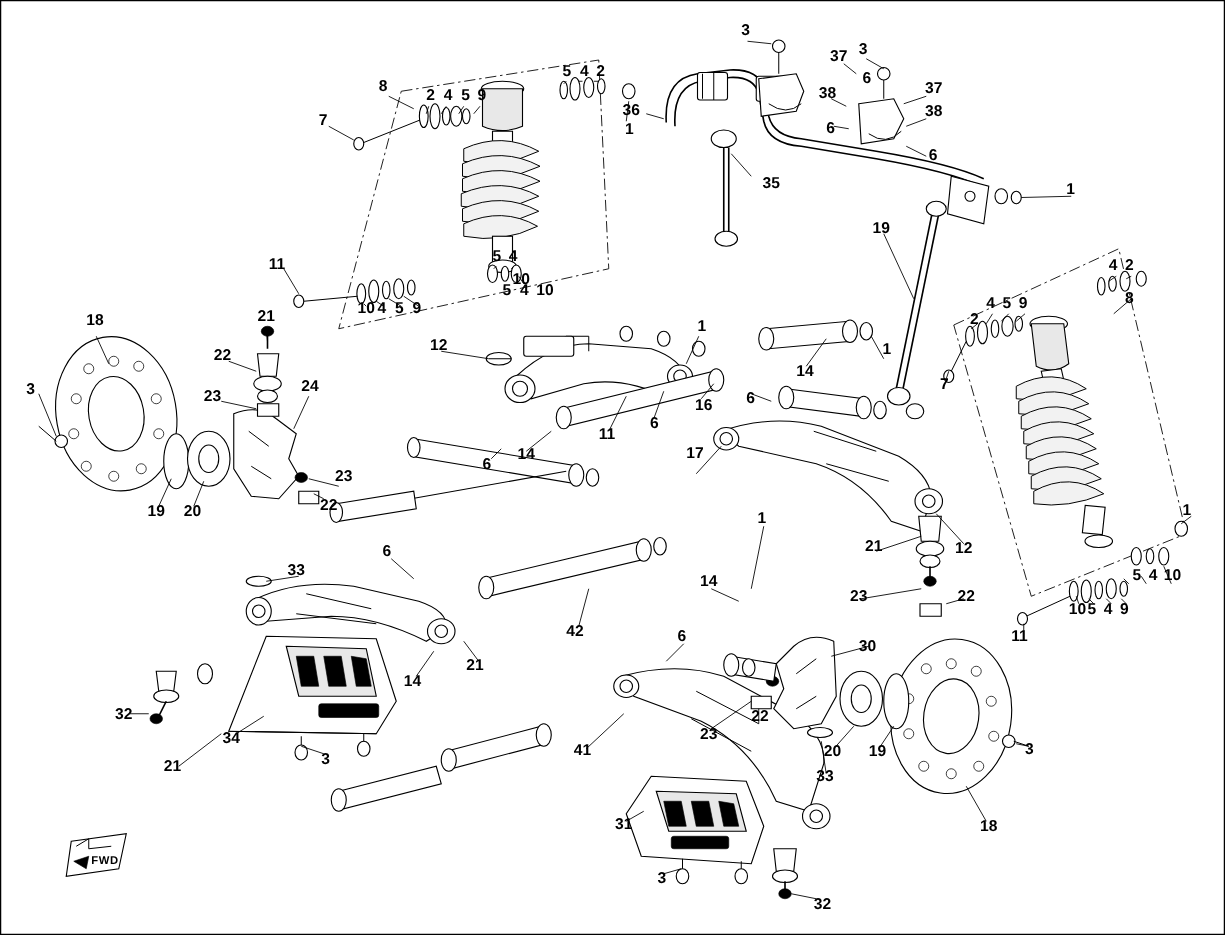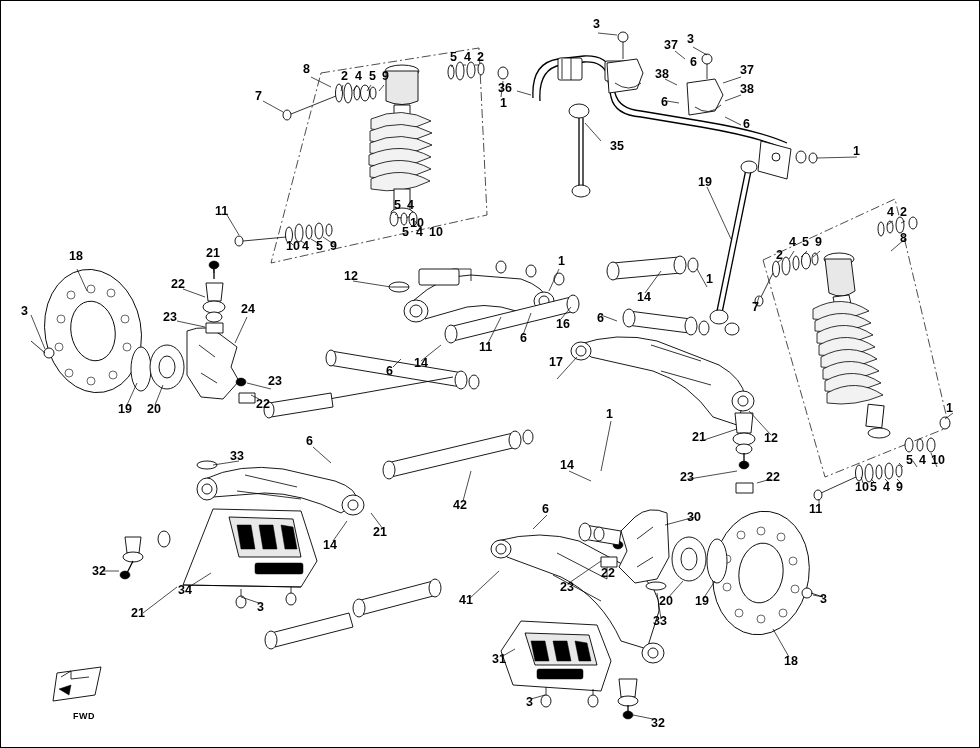--- a/index.html
+++ b/index.html
@@ -519,21 +519,21 @@
       <path d="M756 302 L758 296"></path>
     </g>
 
     <g>
       <path class="fillw" d="M56 672 L100 666 L94 694 L52 700 Z"></path>
       <path class="ln" d="M60 676 L70 670 L70 678 L88 676"></path>
       <path class="fillk" d="M58 688 L70 684 L68 694 Z"></path>
     </g>
   </svg>
 
-  <div class="fwd-label" style="left:72px; top:710px;text-align:right;">FWD</div>
+  <div class="fwd-label" style="left:72px; top:682px;text-align:right;">FWD</div>
 
   <span class="callout" style="left:302px; top:62px;">8</span>
   <span class="callout" style="left:340px; top:69px;">2</span>
   <span class="callout" style="left:354px; top:69px;">4</span>
   <span class="callout" style="left:368px; top:69px;">5</span>
   <span class="callout" style="left:381px; top:69px;">9</span>
   <span class="callout" style="left:449px; top:50px;">5</span>
   <span class="callout" style="left:463px; top:50px;">4</span>
   <span class="callout" style="left:476px; top:50px;">2</span>
   <span class="callout" style="left:254px; top:89px;">7</span>

